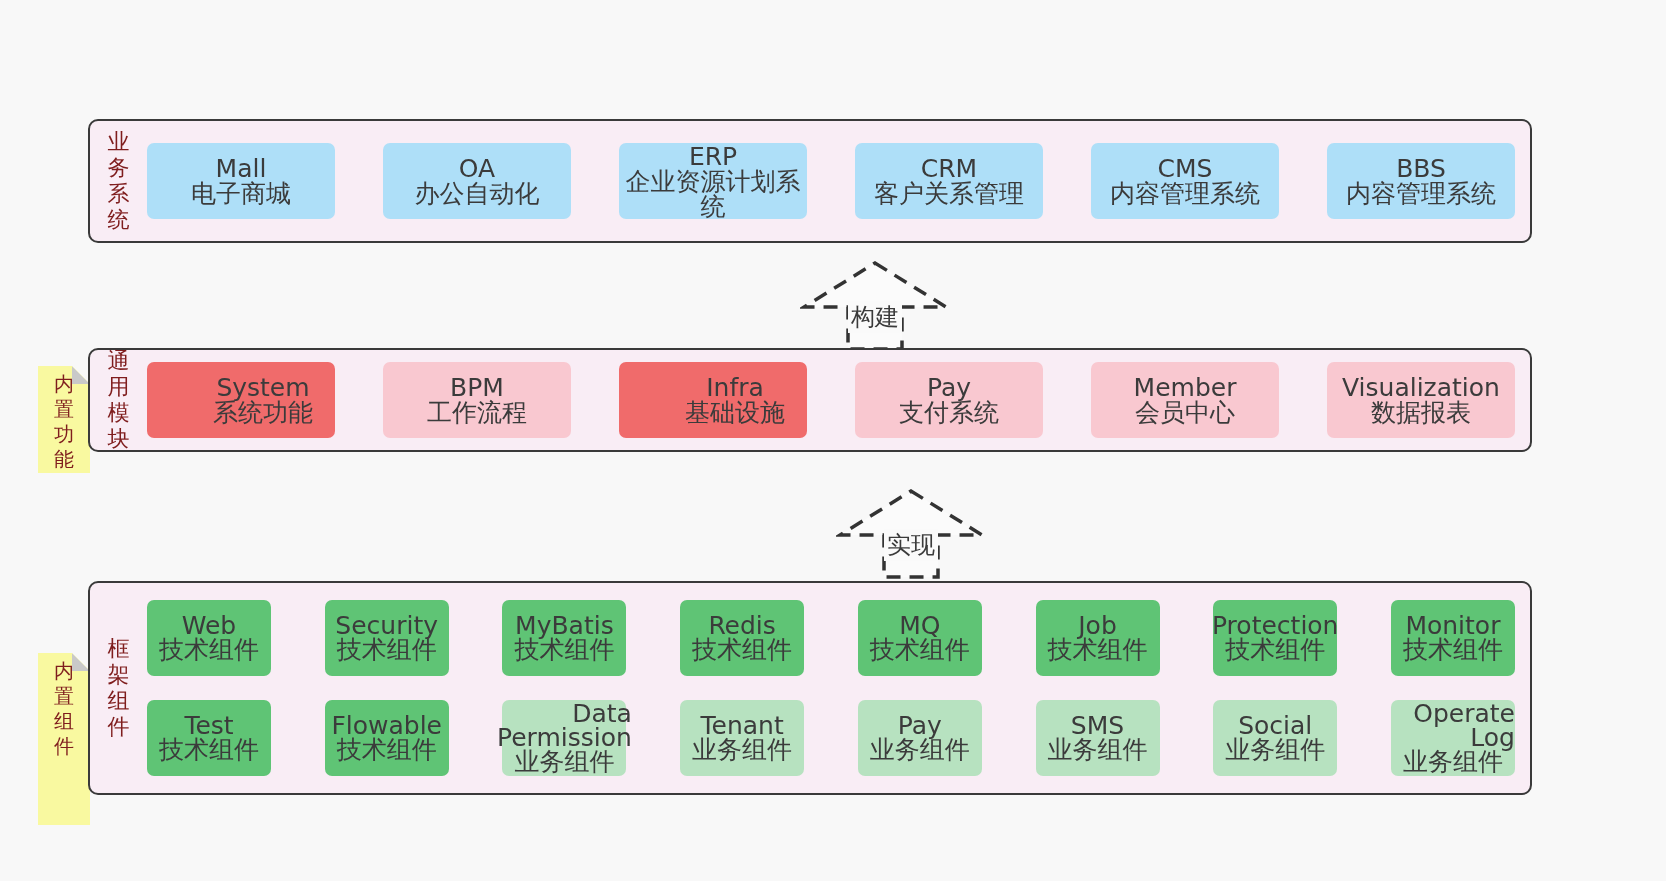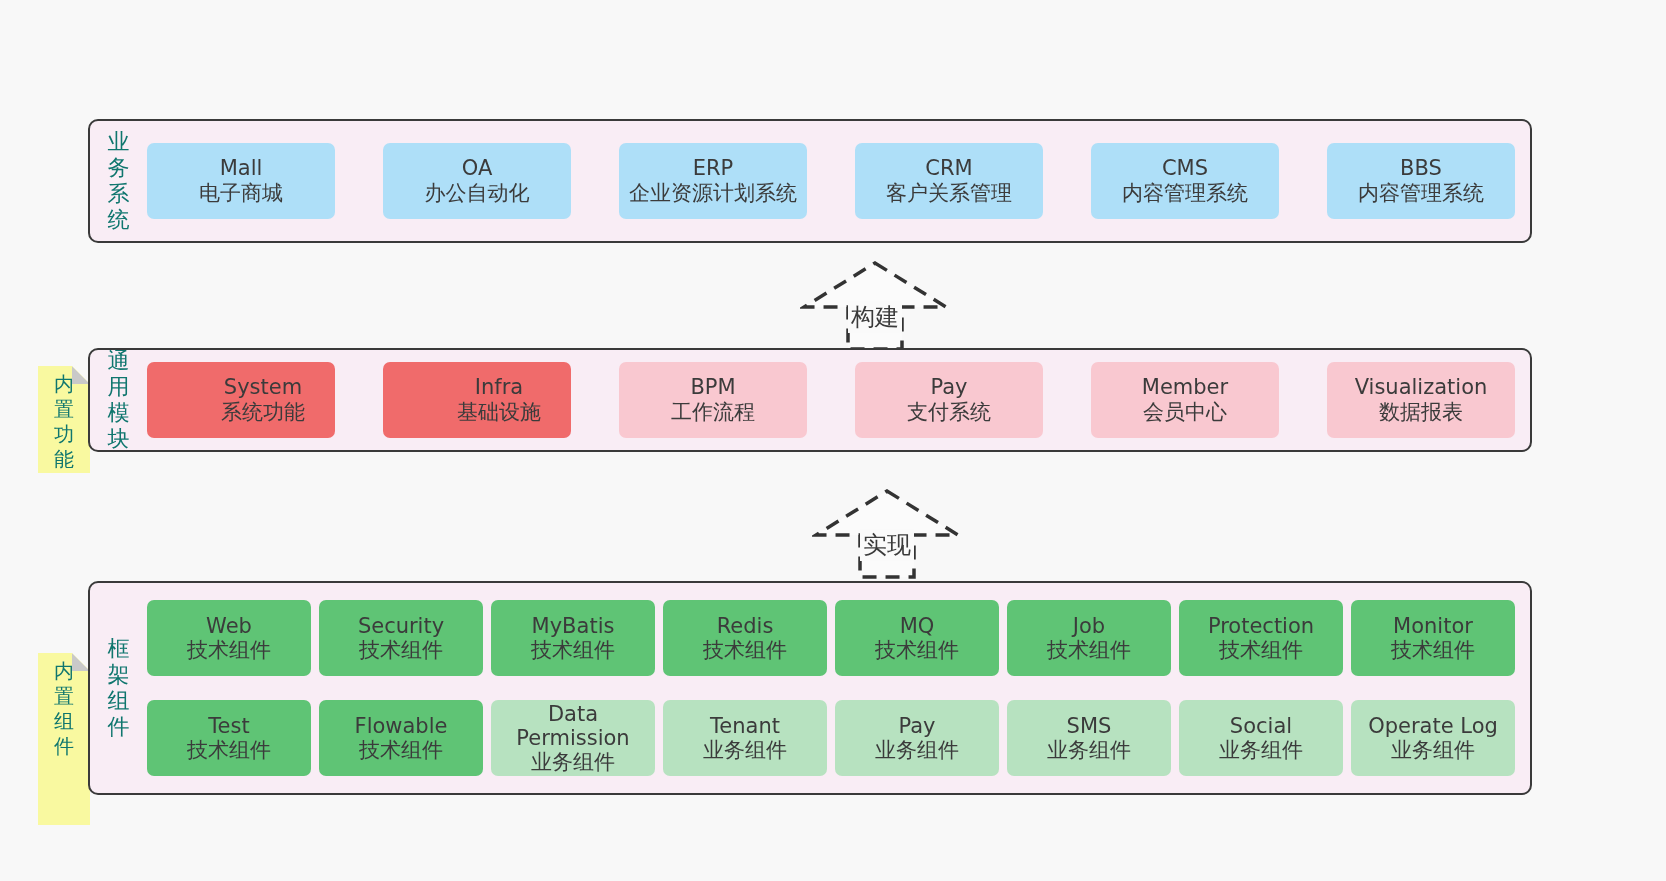--- a/index.html
+++ b/index.html
@@ -27,21 +27,21 @@
     align-items:center;
     justify-content:center;
     flex:0 0 57px;
   }
   .vtext {
     width:24px;
     font-size:22px;
     line-height:26px;
     text-align:center;
     word-break:break-all;
-    color:#0f766e;
+    color:#7f1d1d;
   }
   .boxrow {
     flex:1;
     display:flex;
     justify-content:space-between;
     align-items:center;
     padding-right:15px;
   }
   .rows {
     flex:1;
@@ -55,26 +55,26 @@
     display:flex;
     justify-content:space-between;
   }
   .box {
     border-radius:7px;
     display:flex;
     flex-direction:column;
     align-items:center;
     justify-content:center;
     text-align:center;
-    font-size:21px;
+    font-size:25px;
     line-height:25px;
     color:#3b3b3b;
   }
   .b-lg { width:188px; height:76px; }
-  .b-sm { width:164px; height:76px; line-height:24px; }
+  .b-sm { width:124px; height:76px; line-height:24px;text-align:right; }
   .blue   { background:#aedff8; }
   .red    { background:#f06b6b;padding-left:44px; }
   .pink   { background:#f9c8d0; }
   .gdark  { background:#5fc475; }
   .glight { background:#b7e2c0; }
   .tag {
     position:absolute;
     left:38px;
     width:52px;
     background:#f9f9a0;
@@ -121,21 +121,21 @@
 <div class="tag" style="top:653px;height:172px">
   <span class="vtext">内置组件</span>
 </div>
 
 <div class="arrow" style="left:800px;top:259px">
   <svg width="150" height="94" viewBox="0 0 150 94">
     <path d="M75,4 L146,48 L102,48 L102,90 L48,90 L48,48 L4,48 Z" fill="#fbfbfb" stroke="#333" stroke-width="3.5" stroke-dasharray="14 9"></path>
   </svg>
   <span class="arrow-label">构建</span>
 </div>
-<div class="arrow" style="left:812px;top:487px">
+<div class="arrow" style="left:836px;top:487px">
   <svg width="150" height="94" viewBox="0 0 150 94">
     <path d="M75,4 L146,48 L102,48 L102,90 L48,90 L48,48 L4,48 Z" fill="#fbfbfb" stroke="#333" stroke-width="3.5" stroke-dasharray="14 9"></path>
   </svg>
   <span class="arrow-label">实现</span>
 </div>
 
 <div class="panel" style="top:119px;height:124px">
   <div class="p-label">
     <span class="vtext">业务系统</span>
   </div>
@@ -169,29 +169,29 @@
 
 <div class="panel" style="top:348px;height:104px">
   <div class="p-label">
     <span class="vtext">通用模块</span>
   </div>
   <div class="boxrow">
     <div class="box b-lg red">
       <div>System</div>
       <div>系统功能</div>
     </div>
+    <div class="box b-lg pink">
+      <div>BPM</div>
+      <div>工作流程</div>
+    </div>
     <div class="box b-lg red">
       <div>Infra</div>
       <div>基础设施</div>
     </div>
     <div class="box b-lg pink">
-      <div>BPM</div>
-      <div>工作流程</div>
-    </div>
-    <div class="box b-lg pink">
       <div>Pay</div>
       <div>支付系统</div>
     </div>
     <div class="box b-lg pink">
       <div>Member</div>
       <div>会员中心</div>
     </div>
     <div class="box b-lg pink">
       <div>Visualization</div>
       <div>数据报表</div>

